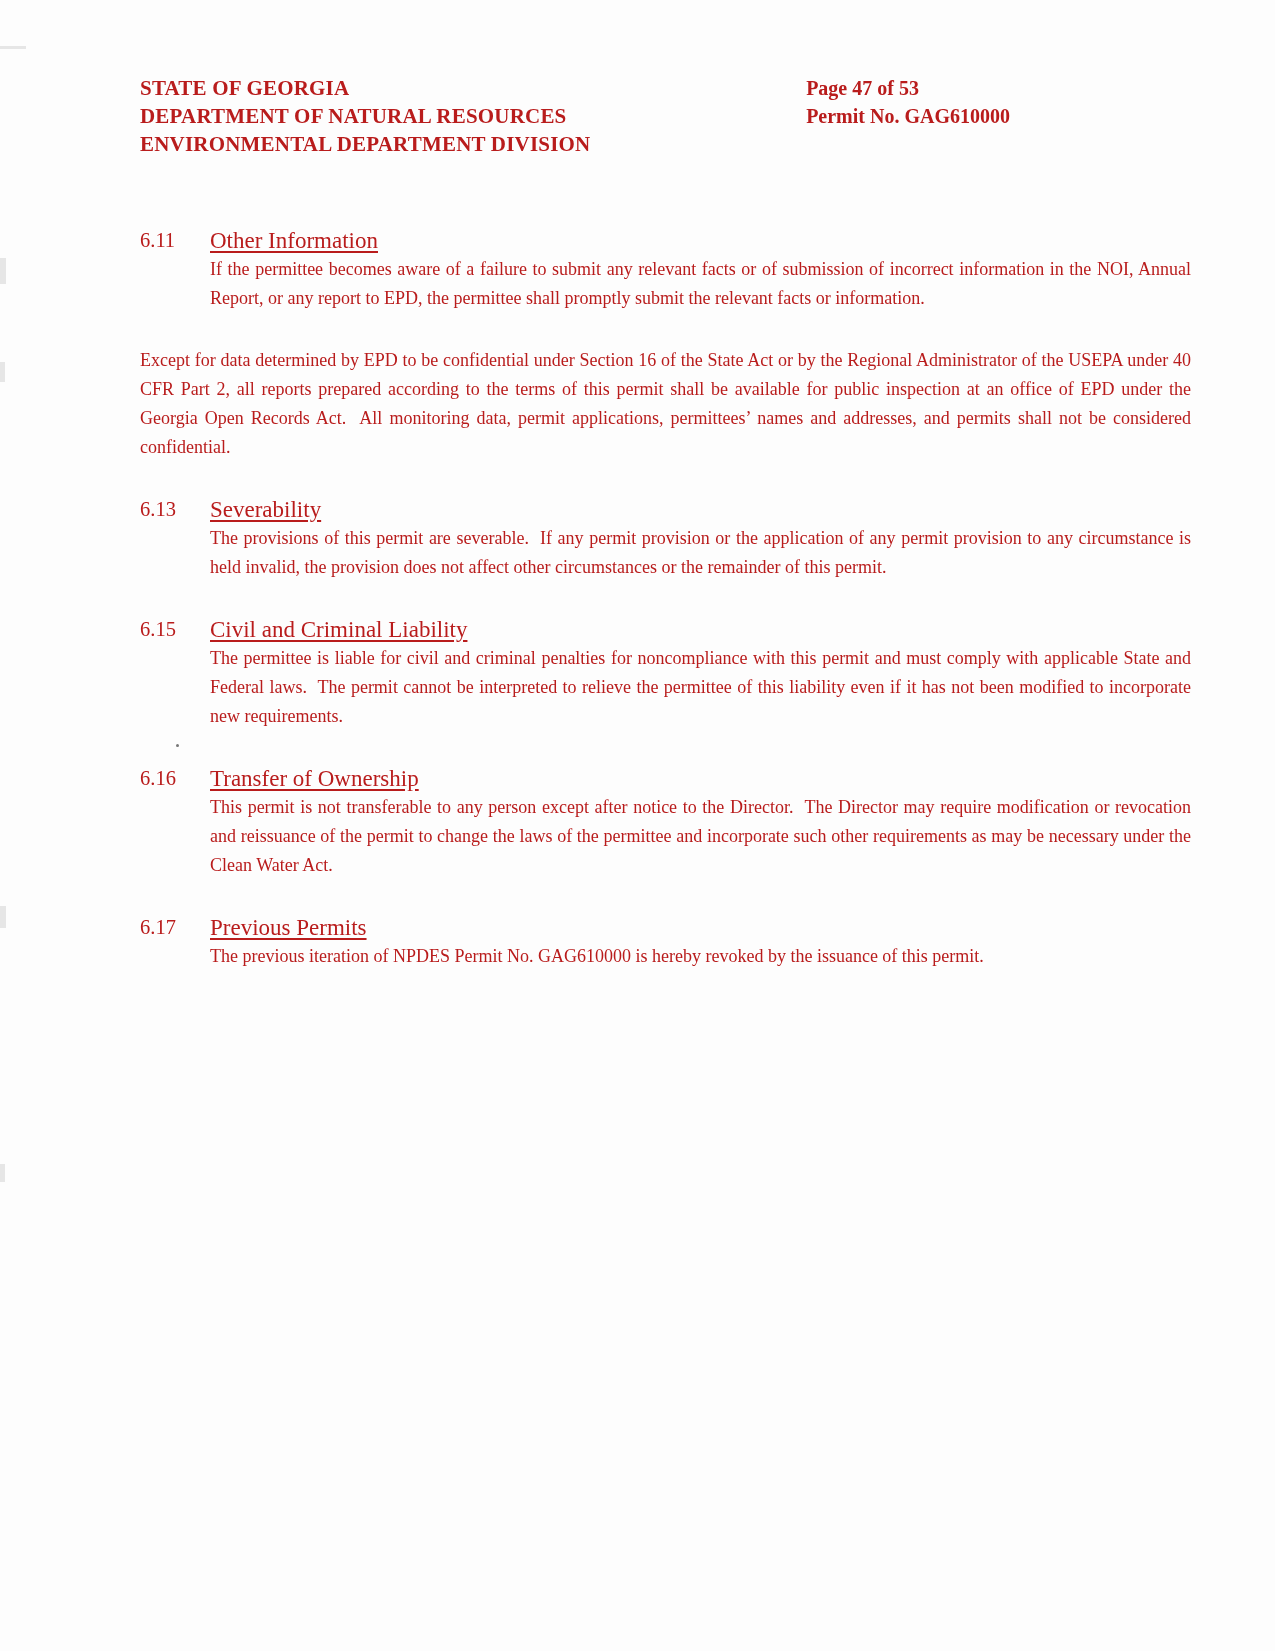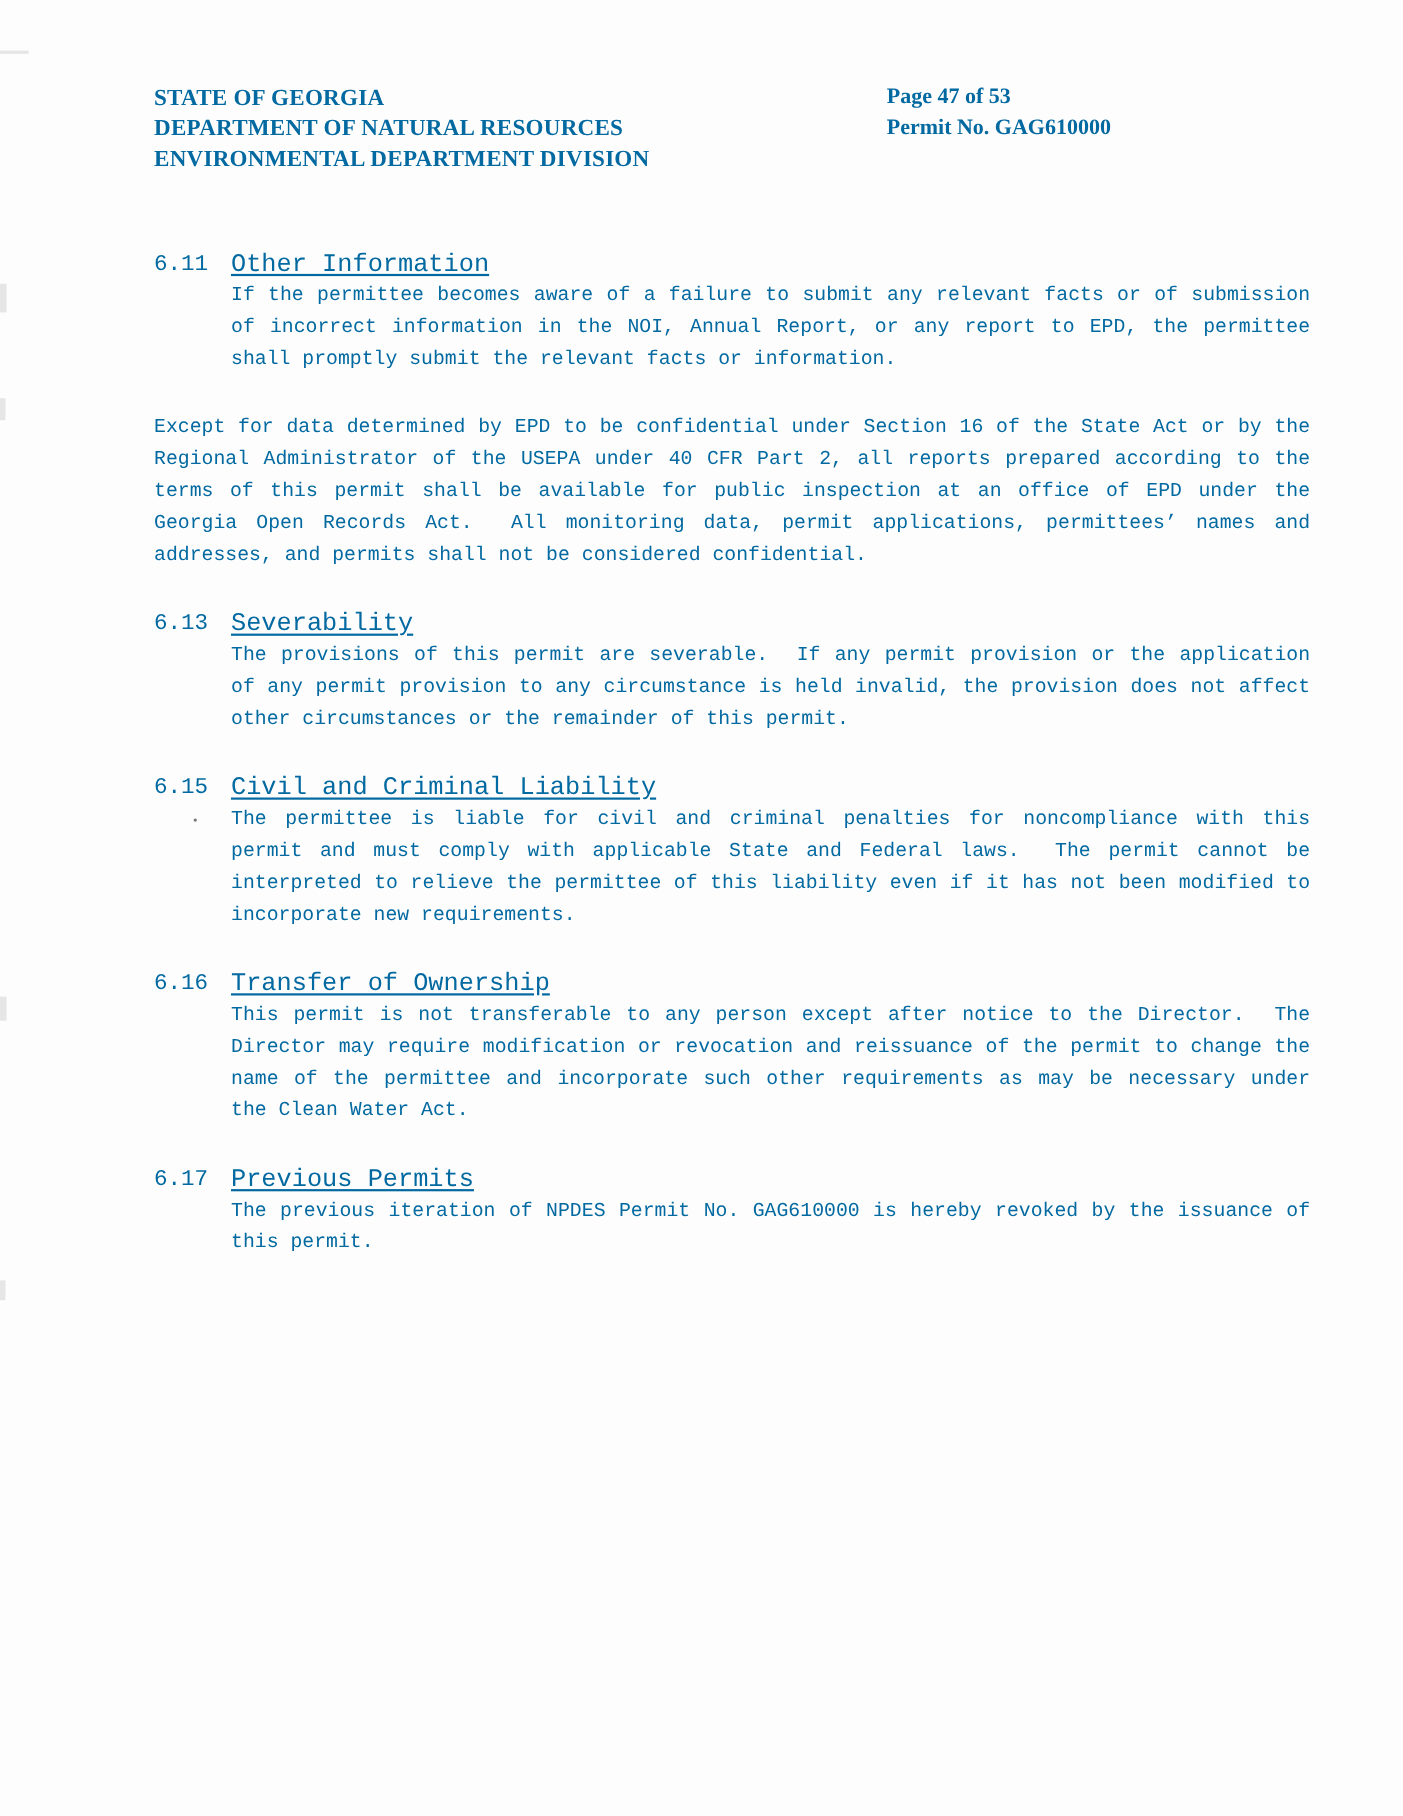--- a/index.html
+++ b/index.html
@@ -6,21 +6,21 @@
     margin: 0;
     padding: 0;
     background: #ffffff;
   }
   .page {
     position: relative;
     width: 1275px;
     height: 1651px;
     background: #fdfdfd;
     font-family: "Liberation Serif", "DejaVu Serif", serif;
-    color: #0369a1;
+    color: #b91c1c;
     overflow: hidden;
   }
   
   .artifact {
     position: absolute;
     background: #c9c9c9;
     opacity: 0.45;
   }
   .art-1 { left: 0; top: 46px;  width: 26px; height: 3px; }
   .art-2 { left: 0; top: 258px; width: 6px;  height: 26px; }
@@ -50,21 +50,20 @@
   }
   .header-right {
     font-weight: bold;
     font-size: 20px;
     line-height: 28px;
     white-space: nowrap;
   }
 
   .sections {
     padding: 68px 84px 0 140px;
-    font-family: Liberation Mono, monospace;
   }
   .section {
     display: flex;
     margin-bottom: 33px;
   }
   .sec-num {
     flex: 0 0 70px;
     font-size: 20.5px;
     line-height: 29px;
   }
@@ -138,21 +137,21 @@
       <div class="sec-content">
         <div class="sec-title">Civil and Criminal Liability</div>
         <div class="sec-body">The permittee is liable for civil and criminal penalties for noncompliance with this permit and must comply with applicable State and Federal laws.  The permit cannot be interpreted to relieve the permittee of this liability even if it has not been modified to incorporate new requirements.</div>
       </div>
     </div>
 
     <div class="section">
       <div class="sec-num">6.16</div>
       <div class="sec-content">
         <div class="sec-title">Transfer of Ownership</div>
-        <div class="sec-body">This permit is not transferable to any person except after notice to the Director.  The Director may require modification or revocation and reissuance of the permit to change the name of the permittee and incorporate such other requirements as may be necessary under the Clean Water Act.</div>
+        <div class="sec-body">This permit is not transferable to any person except after notice to the Director.  The Director may require modification or revocation and reissuance of the permit to change the laws of the permittee and incorporate such other requirements as may be necessary under the Clean Water Act.</div>
       </div>
     </div>
 
     <div class="section">
       <div class="sec-num">6.17</div>
       <div class="sec-content">
         <div class="sec-title">Previous Permits</div>
         <div class="sec-body">The previous iteration of NPDES Permit No. GAG610000 is hereby revoked by the issuance of this permit.</div>
       </div>
     </div>

